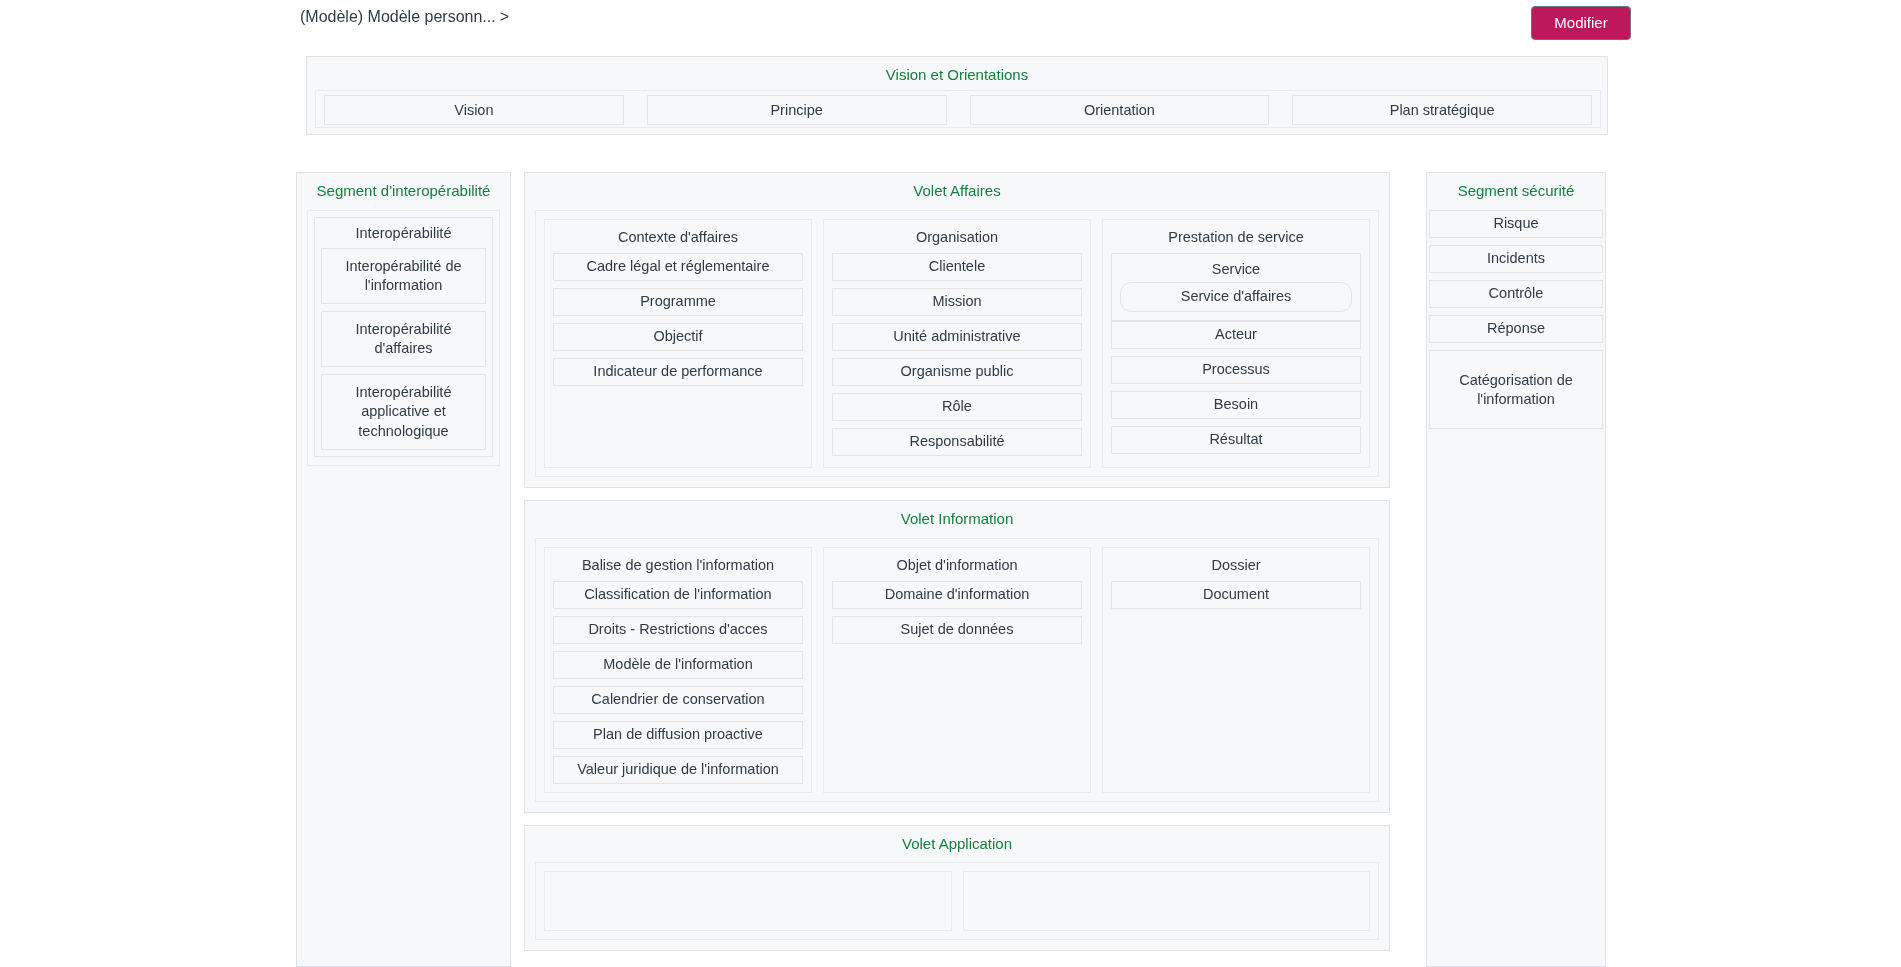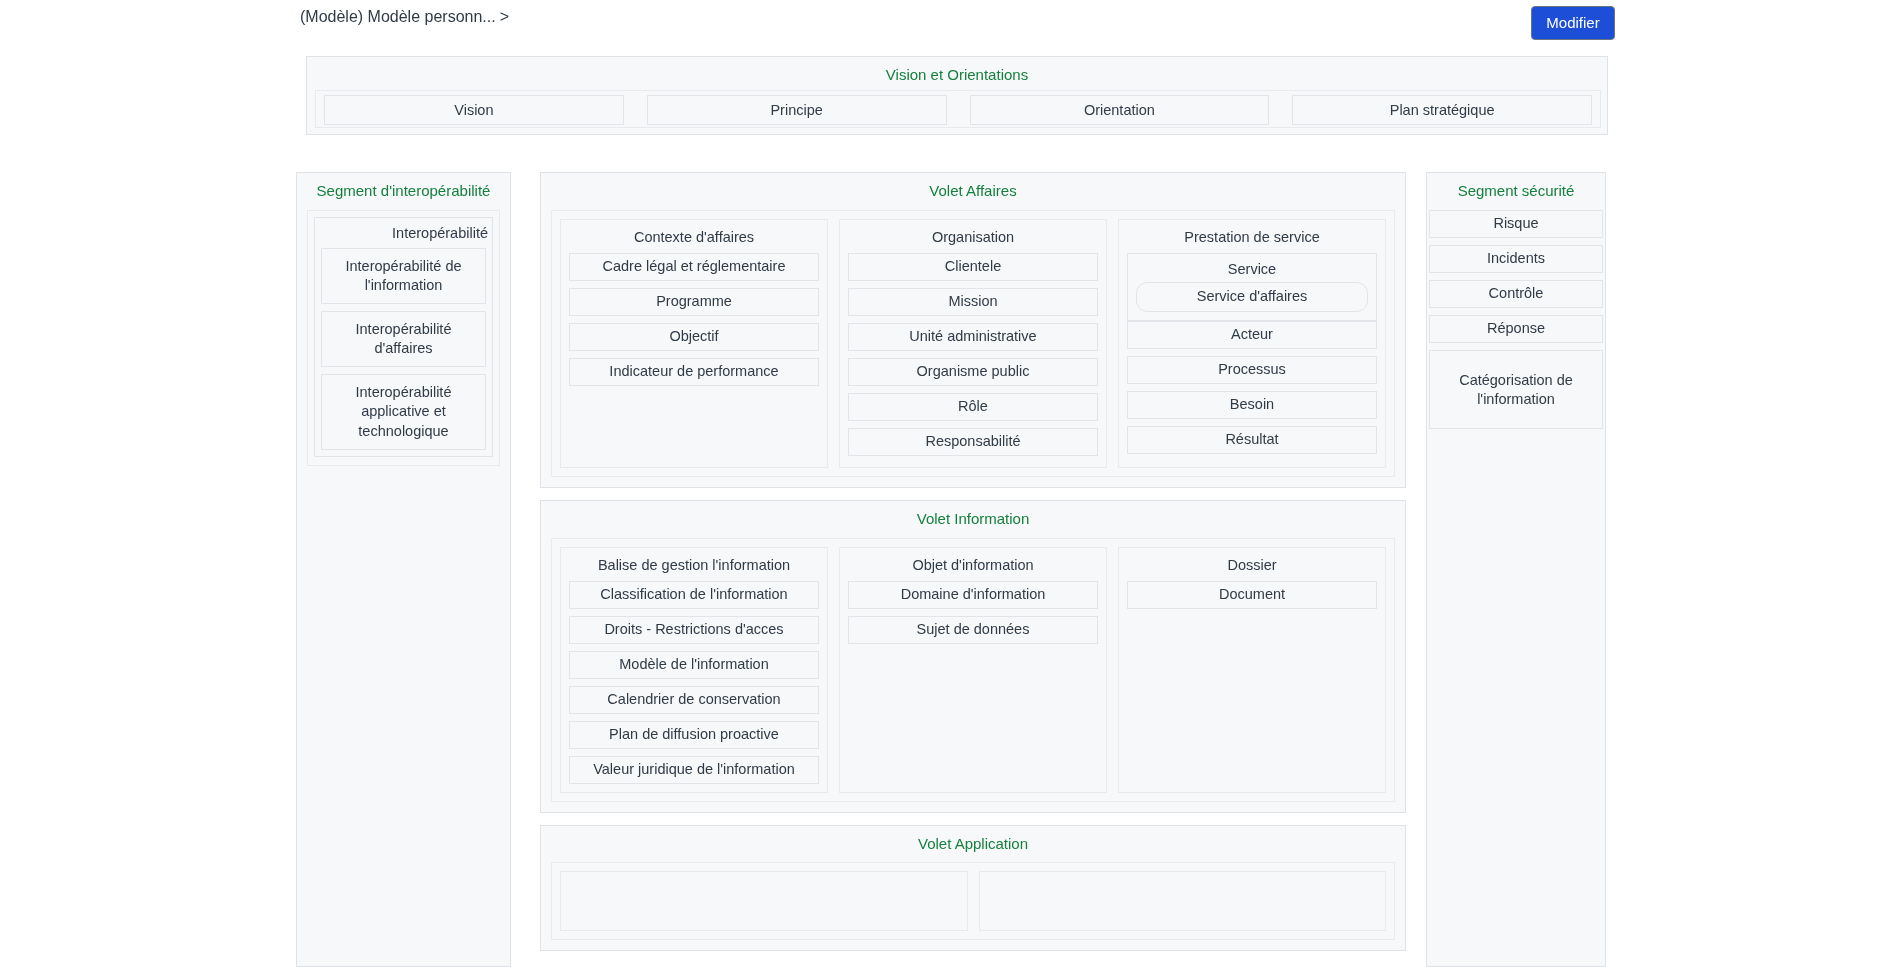--- a/index.html
+++ b/index.html
@@ -26,22 +26,22 @@
     position: absolute;
     left: 300px; top: 8px;
     font-size: 16px;
     color: #2f3b47;
     white-space: nowrap;
   }
   .breadcrumb .crumb-sep { color: #2f3b47; margin-left: 4px; }
   .btn-modifier {
     position: absolute;
     left: 1531px; top: 6px;
-    width: 84px; height: 34px;
-    background: #1d4ed8;
+    width: 100px; height: 34px;
+    background: #be185d;
     color: #ffffff;
     border: 1px solid #6c757d;
     border-radius: 4px;
     font-size: 15px;
     font-family: "Liberation Sans", sans-serif;
     cursor: pointer;
     line-height: 32px;
     text-align: center;
     padding: 0;
   }
@@ -101,21 +101,21 @@
     border: 1px solid #e8ebee;
     background: #f7f8fa;
     padding: 6px 6px 8px 6px;
   }
   .seg-left .lvl1 {
     border: 1px solid #e1e5ea;
     background: #f7f8fa;
     padding: 0;
   }
   .seg-left .lvl1 > .lbl {
-    text-align: right;
+    text-align: center;
     font-size: 14.5px;
     color: #2f3b47;
     padding: 7px 4px;
   }
   .seg-left .lvl2wrap { padding: 0 6px 6px 6px; }
   .seg-left .lvl2 {
     border: 1px solid #e1e5ea;
     background: #f7f8fa;
     text-align: center;
     font-size: 14.5px;
@@ -134,21 +134,20 @@
   .seg-right .inner { padding: 0 2px 8px 2px; }
   .seg-right .box { height: 28px; }
   .seg-right .box.tall { height: auto; padding: 20px 6px; }
 
   
   .center {
     position: absolute;
     left: 524px; top: 172px;
     width: 866px;
     height: 795px;
-    margin-left: 16px;
   }
   .volet {
     border: 1px solid #dfe3e8;
     background: #f7f8fa;
     margin-bottom: 12px;
   }
   .volet-body {
     margin: 0 10px 10px 10px;
     border: 1px solid #e8ebee;
     background: #f7f8fa;

